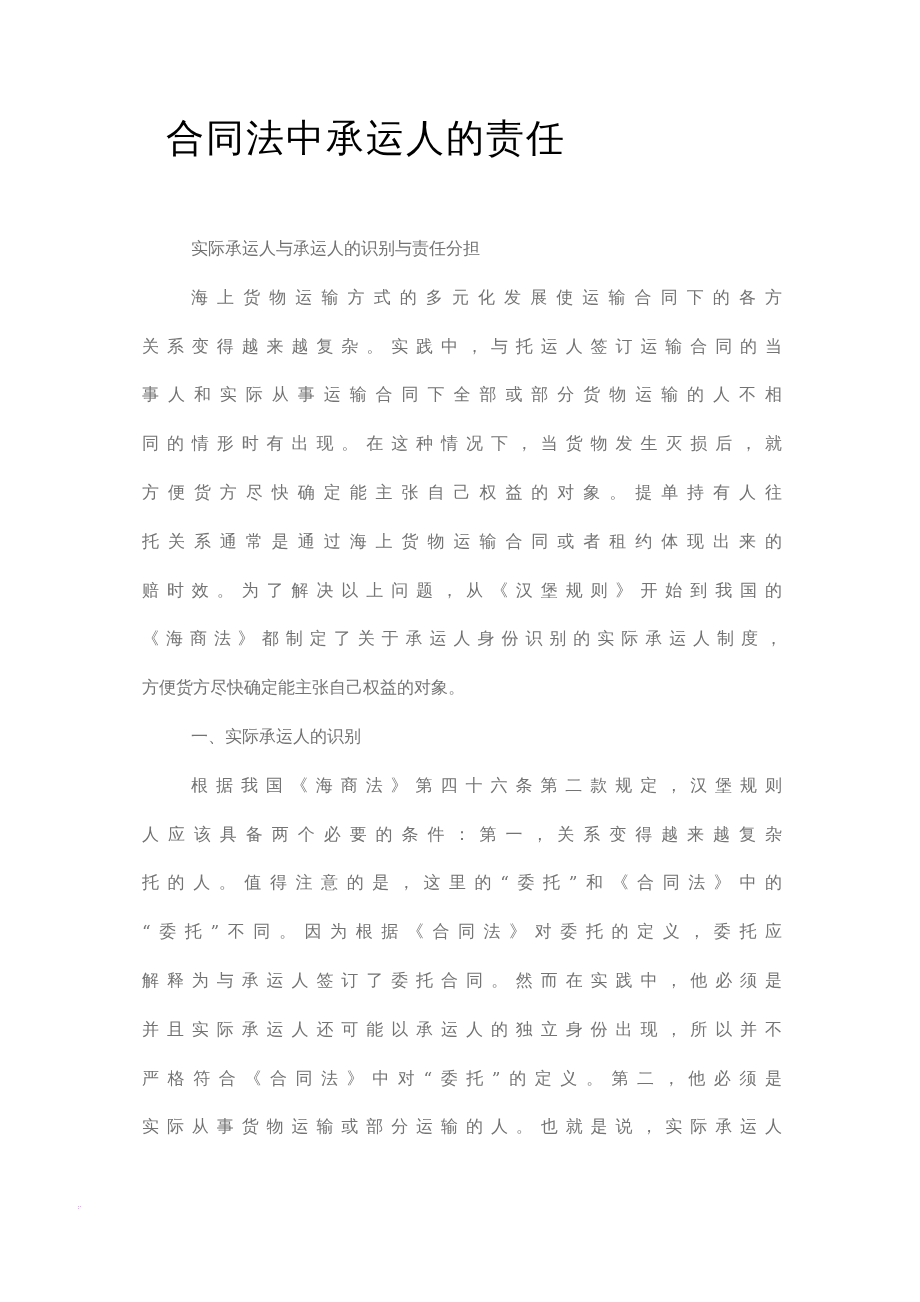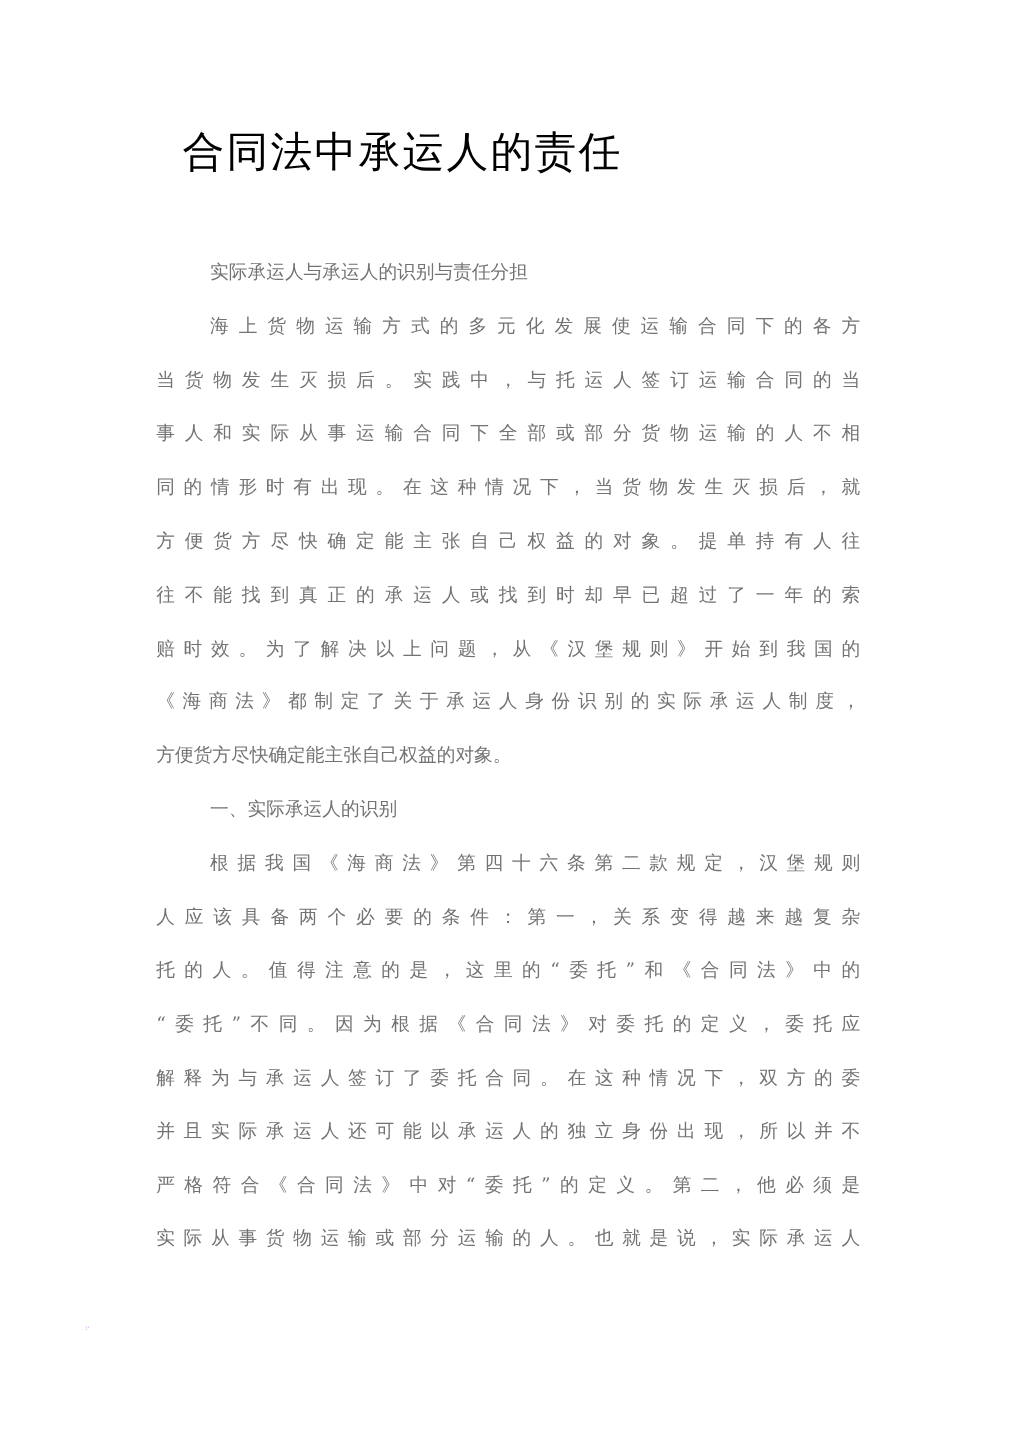--- a/index.html
+++ b/index.html
@@ -24,34 +24,34 @@
   .mark span { position: absolute; width: 1px; height: 1px; background: #d9b3e6; }
 </style>
 </head>
 <body>
 
 <div class="page">
   <div class="title">合同法中承运人的责任</div>
   <div class="body" id="body">
       <span class="line indent last">实际承运人与承运人的识别与责任分担</span>
       <span class="line indent">海上货物运输方式的多元化发展使运输合同下的各方</span>
-      <span class="line">当货物发生灭损后。实践中，与托运人签订运输合同的当</span>
+      <span class="line">关系变得越来越复杂。实践中，与托运人签订运输合同的当</span>
       <span class="line">事人和实际从事运输合同下全部或部分货物运输的人不相</span>
       <span class="line">同的情形时有出现。在这种情况下，当货物发生灭损后，就</span>
       <span class="line">方便货方尽快确定能主张自己权益的对象。提单持有人往</span>
-      <span class="line">往不能找到真正的承运人或找到时却早已超过了一年的索</span>
+      <span class="line">托关系通常是通过海上货物运输合同或者租约体现出来的</span>
       <span class="line">赔时效。为了解决以上问题，从《汉堡规则》开始到我国的</span>
       <span class="line">《海商法》都制定了关于承运人身份识别的实际承运人制度，</span>
       <span class="line last">方便货方尽快确定能主张自己权益的对象。</span>
       <span class="line indent last">一、实际承运人的识别</span>
       <span class="line indent">根据我国《海商法》第四十六条第二款规定，汉堡规则</span>
       <span class="line">人应该具备两个必要的条件：第一，关系变得越来越复杂</span>
       <span class="line">托的人。值得注意的是，这里的“委托”和《合同法》中的</span>
       <span class="line">“委托”不同。因为根据《合同法》对委托的定义，委托应</span>
-      <span class="line">解释为与承运人签订了委托合同。在这种情况下，双方的委</span>
+      <span class="line">解释为与承运人签订了委托合同。然而在实践中，他必须是</span>
       <span class="line">并且实际承运人还可能以承运人的独立身份出现，所以并不</span>
       <span class="line">严格符合《合同法》中对“委托”的定义。第二，他必须是</span>
       <span class="line">实际从事货物运输或部分运输的人。也就是说，实际承运人</span>
     </div>
   <div class="mark">
     <span style="left:0;top:0"></span>
       <span style="left:2px;top:0"></span>
       <span style="left:0;top:2px"></span>
   </div>
 </div>

